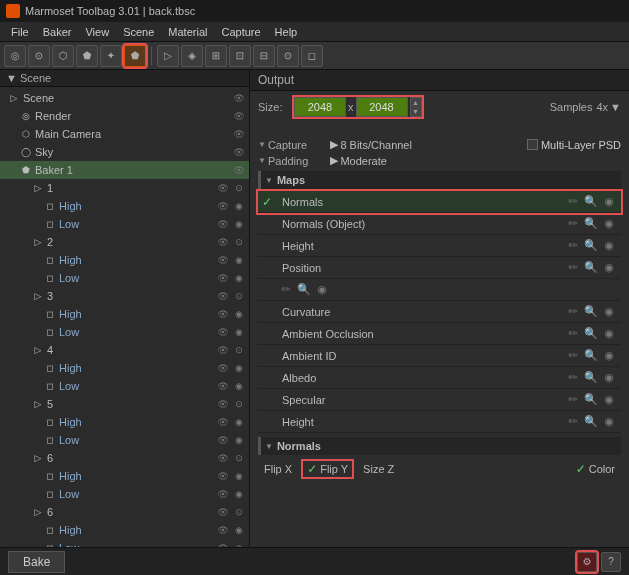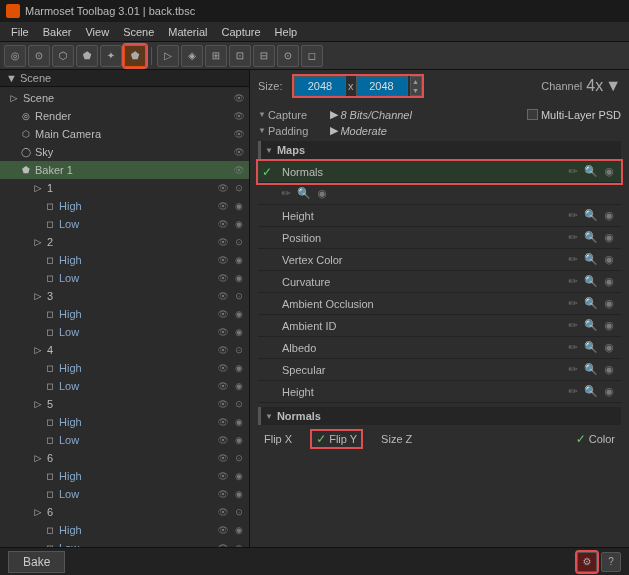--- a/index.html
+++ b/index.html
@@ -190,33 +190,33 @@
       justify-content: center;
       cursor: pointer;
       margin-left: 2px;
       outline: 2px solid #e05050;
     }
 
     
     .size-row {
       display: flex;
       align-items: center;
-      margin-bottom: 12px;
+      margin-bottom: 21px;
       gap: 6px;
     }
     .size-label { color: #aaa; font-size: 11px; min-width: 30px; }
     .size-input-group {
       display: flex;
       align-items: center;
       gap: 2px;
       outline: 2px solid #e05050;
     }
     .size-input {
       width: 52px;
-      background: #0369a1;
+      background: #4d7c0f;
       border: 1px solid #555;
       color: #ddd;
       font-size: 11px;
       padding: 2px 4px;
       height: 20px;
       text-align: center;
     }
     .size-x { color: #aaa; font-size: 11px; }
     .size-spinner {
       width: 12px;
@@ -239,21 +239,21 @@
       display: flex;
       align-items: center;
       gap: 4px;
       margin-left: auto;
     }
     .samples-label { color: #aaa; font-size: 11px; }
     .dropdown-btn {
       background: transparent;
       border: none;
       color: #aaa;
-      font-size: 16px;
+      font-size: 11px;
       cursor: pointer;
       display: flex;
       align-items: center;
       gap: 2px;
     }
 
     
     .prop-row {
       display: flex;
       align-items: center;
@@ -262,21 +262,21 @@
     }
     .prop-label { color: #aaa; min-width: 60px; }
     .prop-dropdown {
       display: flex;
       align-items: center;
       color: #bbb;
       cursor: pointer;
       gap: 2px;
     }
     .prop-triangle { font-size: 8px; color: #888; }
-    .prop-value { color: #bbb; font-style: italic; }
+    .prop-value { color: #bbb; }
     .checkbox-item {
       display: flex;
       align-items: center;
       gap: 3px;
       cursor: pointer;
     }
     .cb { width: 11px; height: 11px; border: 1px solid #666; background: #3a3a3a; }
 
     
     .section-header {
@@ -379,21 +379,21 @@
       padding: 3px 4px;
       margin: 4px 0 2px 0;
       cursor: pointer;
       border-left: 3px solid #555;
     }
 
     .flip-row {
       display: flex;
       align-items: center;
       padding: 4px 6px;
-      gap: 20px;
+      gap: 11px;
       font-size: 11px;
     }
     .flip-item {
       display: flex;
       align-items: center;
       gap: 3px;
       cursor: pointer;
     }
     .flip-check {
       color: #6c6;
@@ -685,37 +685,38 @@
         <div class="tree-actions">
           <span class="tree-action-btn">👁</span>
           <span class="tree-action-btn">◉</span>
         </div>
       </div>
 
     </div>
   </div>
 
   <div class="right-panel">
+    <div class="output-header">Output</div>
 
     <div class="output-content">
 
 
       <div class="size-row">
         <span class="size-label">Size:</span>
         <div class="size-input-group">
           <input class="size-input" type="text" value="2048" style="">
           <span class="size-x">x</span>
           <input class="size-input" type="text" value="2048" style="">
           <div class="size-spinner">
             <span class="spinner-arrow">▲</span>
             <span class="spinner-arrow">▼</span>
           </div>
         </div>
         <div class="samples-row">
-          <span class="samples-label">Channel</span>
+          <span class="samples-label">Samples</span>
           <button class="dropdown-btn">
             <span>4x</span>
             <span>▼</span>
           </button>
         </div>
       </div>
 
       <div class="prop-row">
         <span class="prop-dropdown">
           <span class="prop-triangle">▼</span>
@@ -749,20 +750,21 @@
         <span class="map-name">Normals</span>
         <div class="map-actions">
           <span class="map-action">✏</span>
           <span class="map-action">🔍</span>
           <span class="map-action">◉</span>
         </div>
       </div>
 
       <div class="map-row">
         <span class="map-check" style="color:transparent;">✓</span>
+        <span class="map-name">Normals (Object)</span>
         <div class="map-actions">
           <span class="map-action">✏</span>
           <span class="map-action">🔍</span>
           <span class="map-action">◉</span>
         </div>
       </div>
 
       <div class="map-row">
         <span class="map-check" style="color:transparent;">✓</span>
         <span class="map-name">Height</span>
@@ -778,21 +780,20 @@
         <span class="map-name">Position</span>
         <div class="map-actions">
           <span class="map-action">✏</span>
           <span class="map-action">🔍</span>
           <span class="map-action">◉</span>
         </div>
       </div>
 
       <div class="map-row">
         <span class="map-check" style="color:transparent;">✓</span>
-        <span class="map-name">Vertex Color</span>
         <div class="map-actions">
           <span class="map-action">✏</span>
           <span class="map-action">🔍</span>
           <span class="map-action">◉</span>
         </div>
       </div>
 
       <div class="map-row">
         <span class="map-check" style="color:transparent;">✓</span>
         <span class="map-name">Curvature</span>

